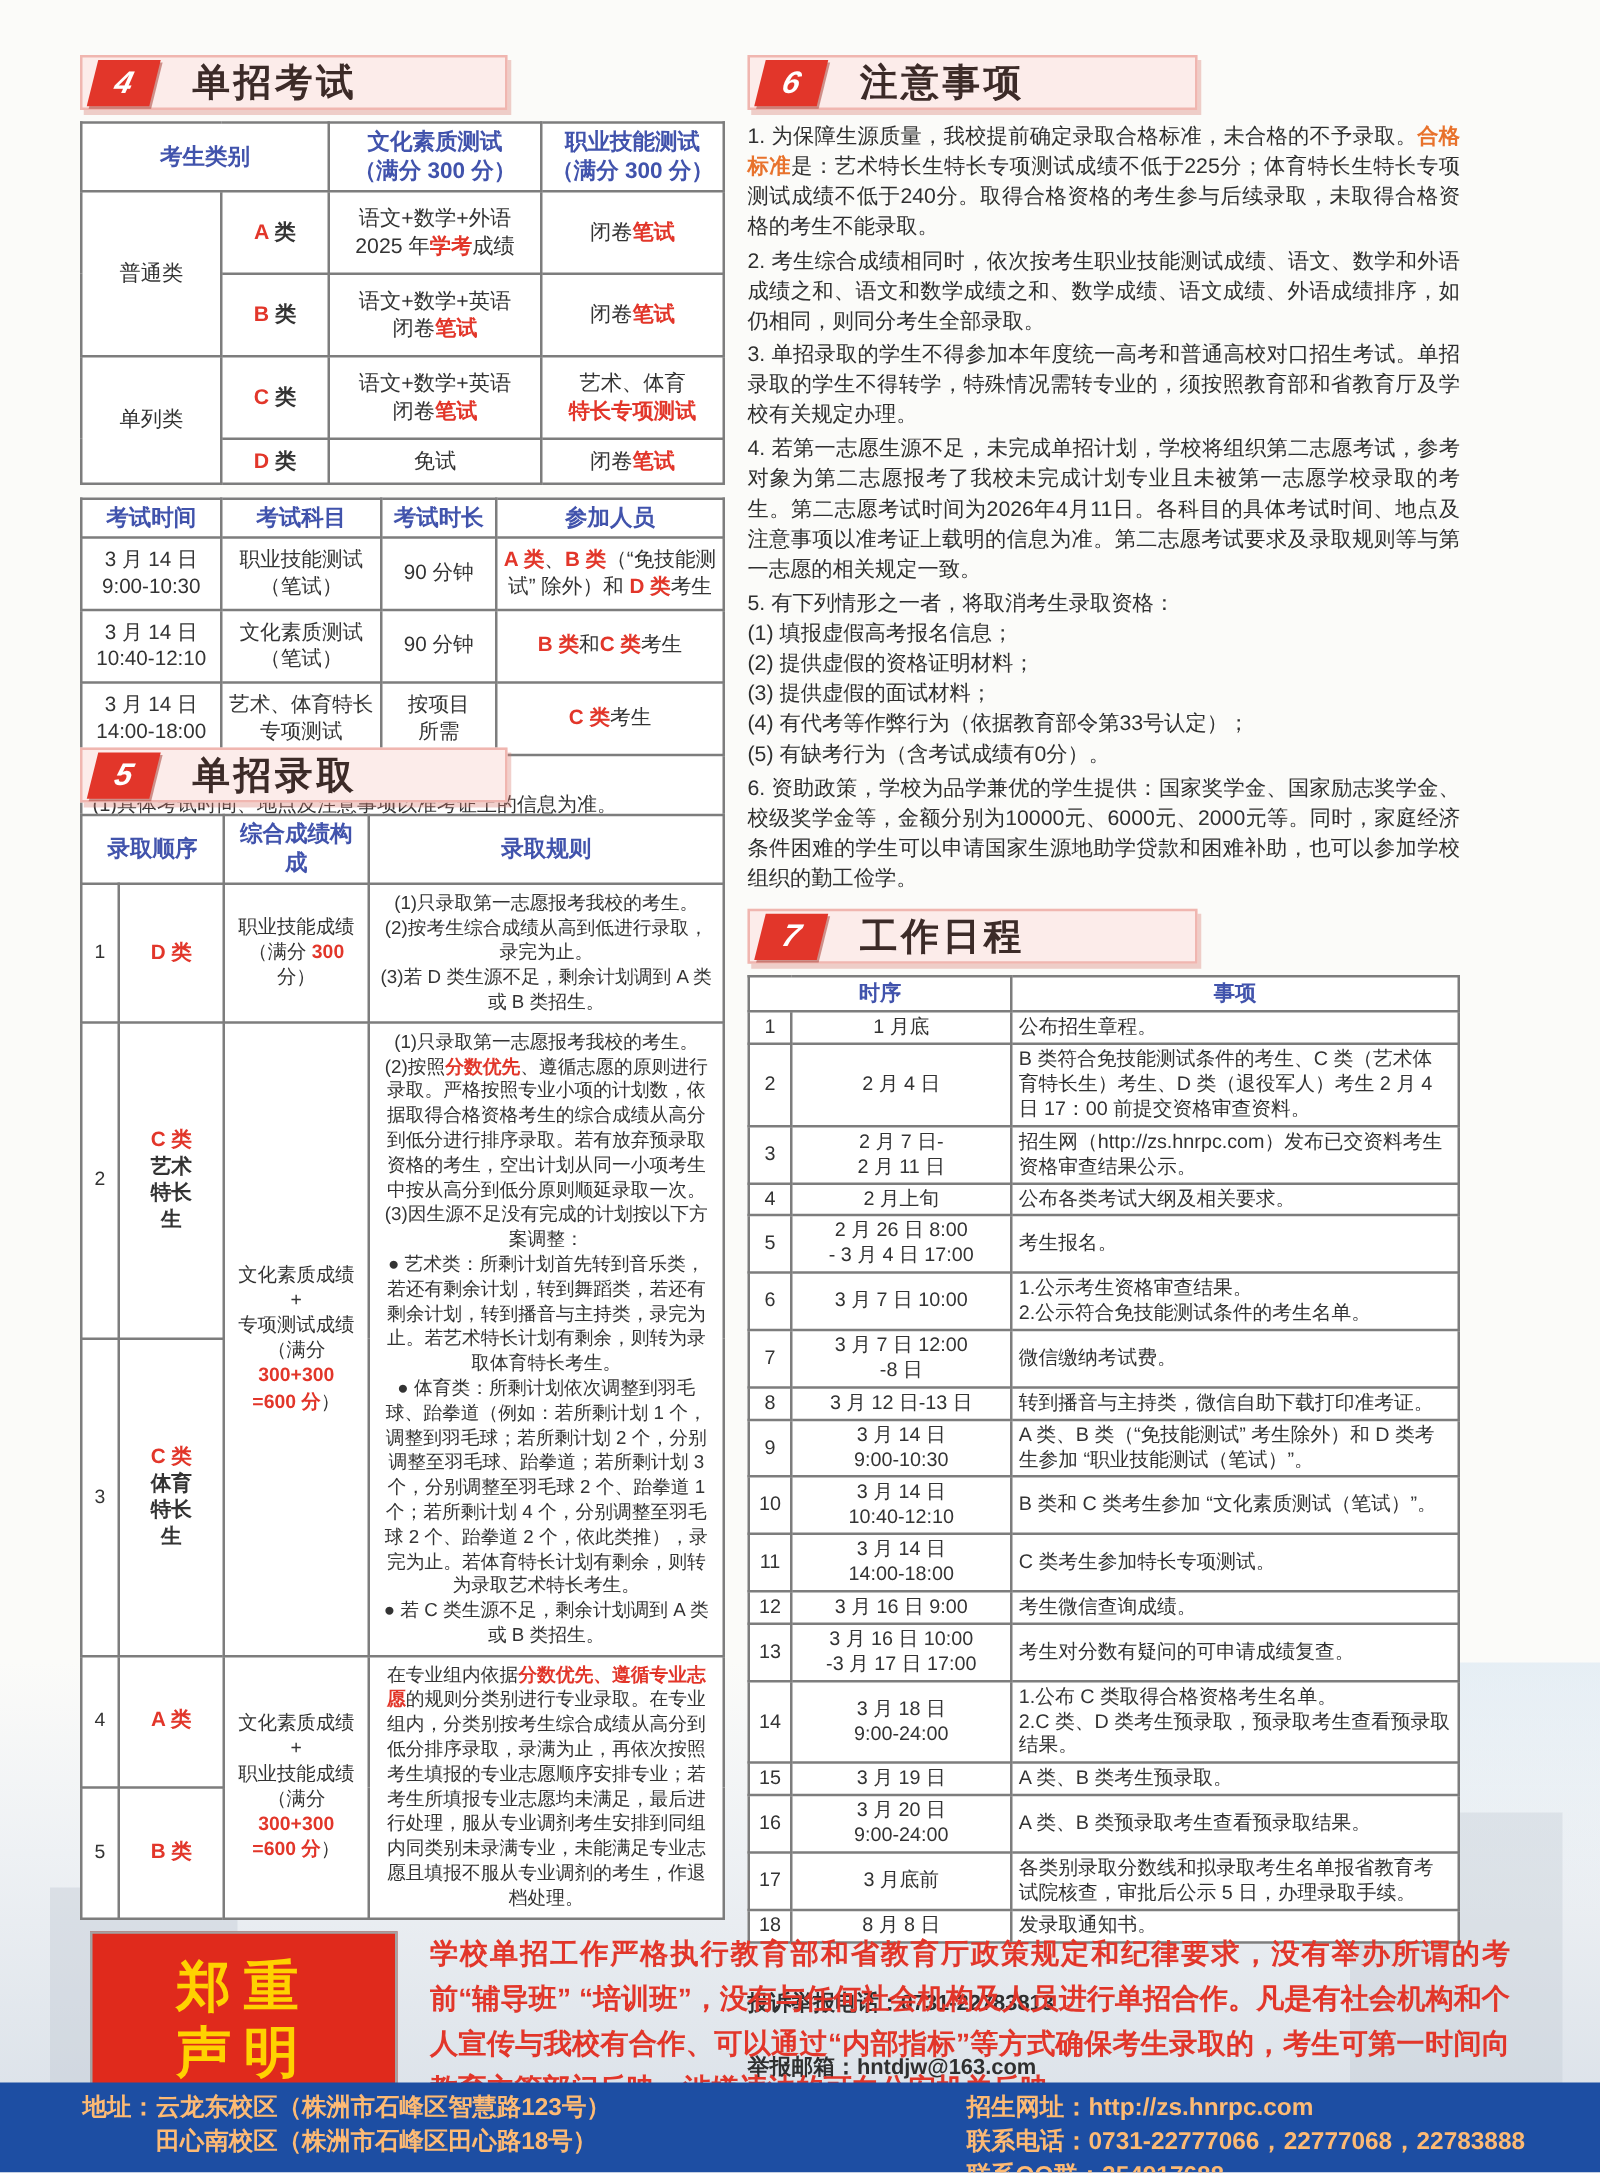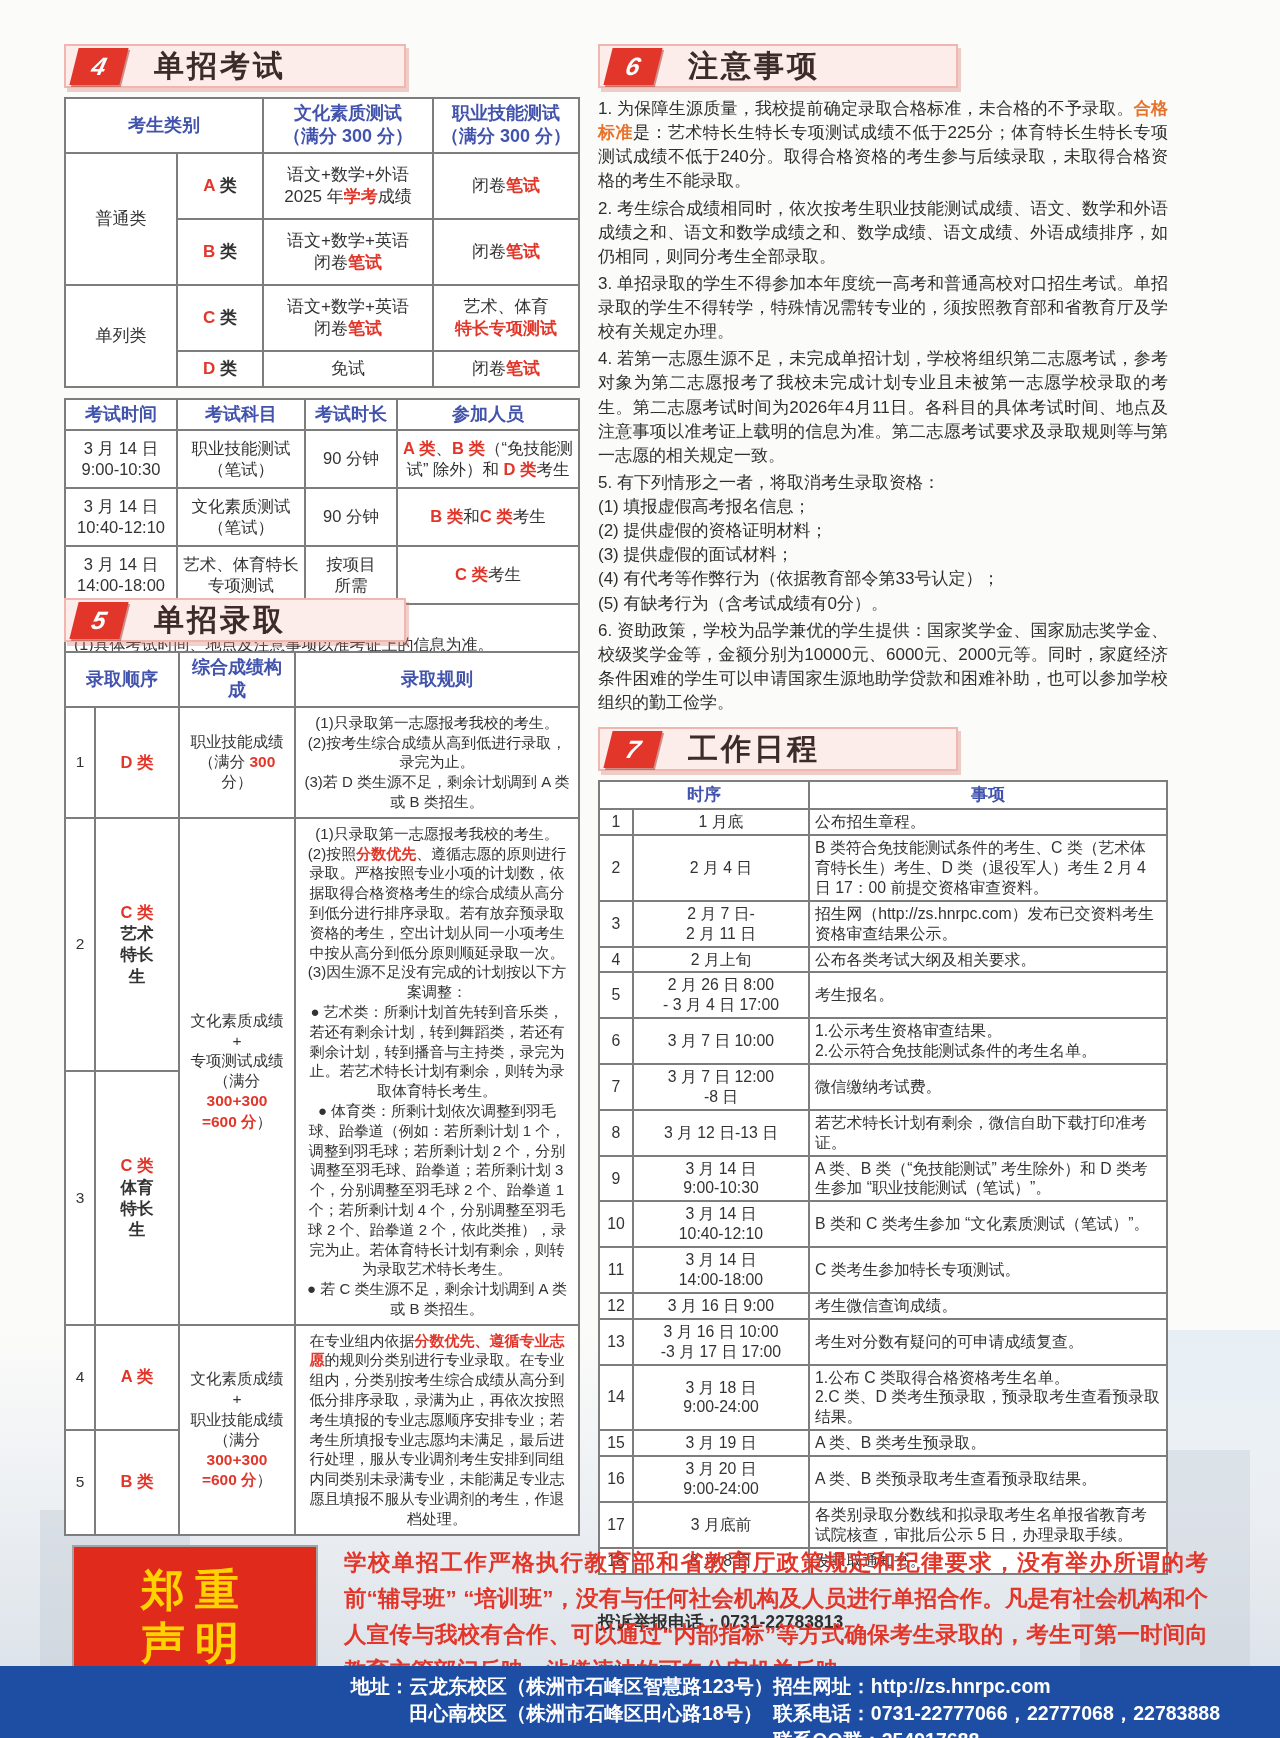--- a/index.html
+++ b/index.html
@@ -79,21 +79,21 @@
   .decl-box{
     width:246px;min-height:118px;background:#e02a1c;border:2px solid #a3a3a3;
     color:#ffd200;font-size:44px;font-weight:bold;letter-spacing:10px;line-height:1.2;
     display:flex;align-items:center;justify-content:center;text-align:center;white-space:pre-line;
     box-sizing:border-box;
   }
   .decl-text{flex:1;color:#e2362a;font-weight:700;font-size:22.5px;line-height:1.6;text-align:justify;}
 
   .footer{
     position:absolute;left:0;bottom:0;width:1280px;height:72px;background:#1d4ea3;
-    color:#ffffff;display:flex;justify-content:flex-end;box-sizing:border-box;
+    color:#fdba74;display:flex;justify-content:space-between;box-sizing:border-box;
     padding:7px 60px 7px 66px;font-size:19.5px;font-weight:700;line-height:1.38;
   }
   .footer .addr{display:flex;}
   .footer .addr-items div{white-space:nowrap;}
   .footer .contact div{white-space:nowrap;}
 </style>
 </head>
 <body>
 
 <div class="photo-band">
@@ -354,21 +354,21 @@
         <tr>
           <td>7</td>
           <td>3 月 7 日 12:00
 -8 日</td>
           <td class="event">微信缴纳考试费。</td>
         </tr>
 
         <tr>
           <td>8</td>
           <td>3 月 12 日-13 日</td>
-          <td class="event">若艺术特长计划有剩余，微信自助下载打印准考证。</td>
+          <td class="event">转到播音与主持类，微信自助下载打印准考证。</td>
         </tr>
 
         <tr>
           <td>9</td>
           <td>3 月 14 日
 9:00-10:30</td>
           <td class="event">A 类、B 类（“免技能测试” 考生除外）和 D 类考生参加 “职业技能测试（笔试）”。</td>
         </tr>
 
         <tr>

